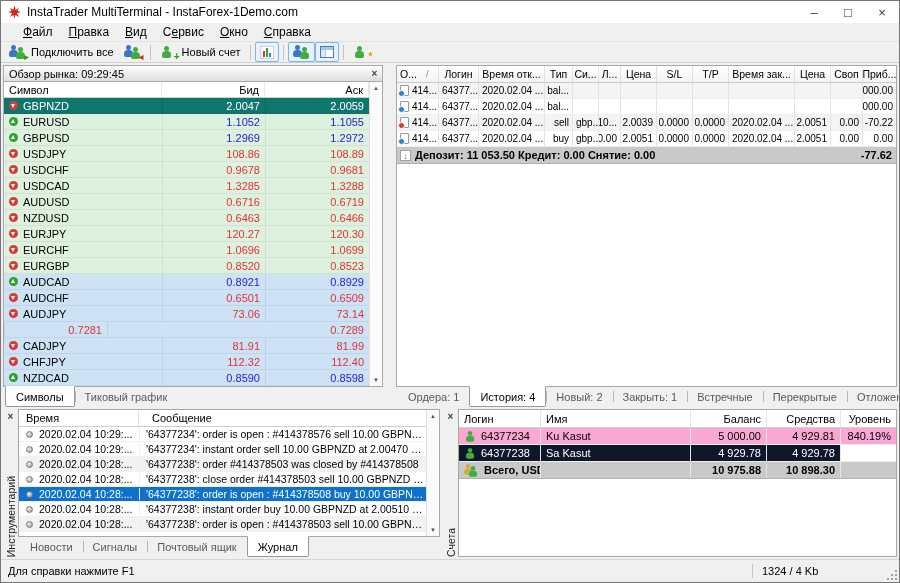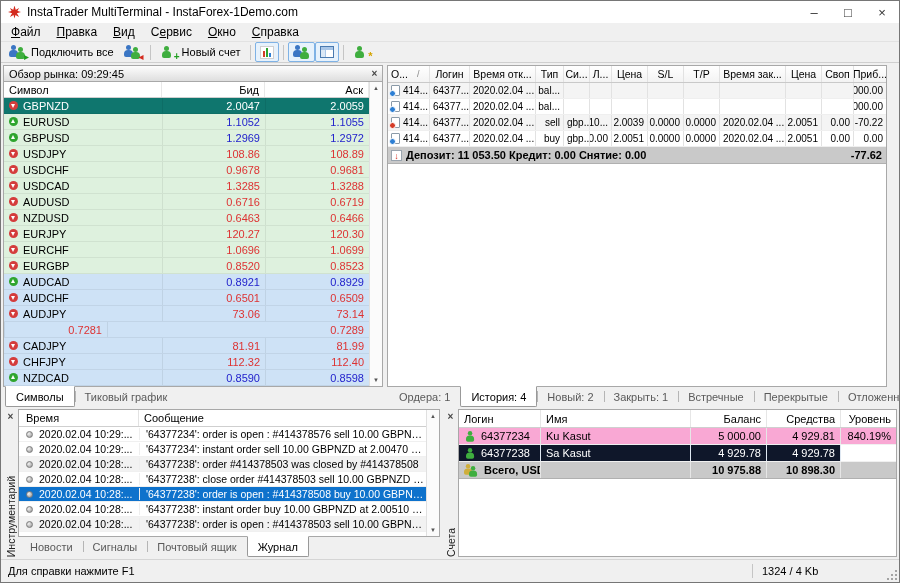--- a/index.html
+++ b/index.html
@@ -10,21 +10,21 @@
   .titlebar{height:22px;background:#fff;display:flex;align-items:center;flex:0 0 auto}
   .logo{position:relative;width:13px;height:13px;margin:0 6px 0 7px;flex:0 0 auto}
   .logo::before,.logo::after{content:'';position:absolute;inset:0;background:#d42a1e;
     clip-path:polygon(50% 0,61% 39%,100% 50%,61% 61%,50% 100%,39% 61%,0 50%,39% 39%)}
   .logo::after{transform:rotate(45deg)}
   .title{font-size:12px;color:#000}
   .win-controls{margin-left:auto;display:flex;height:100%}
   .win-btn{width:34px;display:flex;align-items:center;justify-content:center;font-size:13px;color:#333}
 
   
-  .menubar{height:18px;display:flex;align-items:center;padding-left:2px;font-size:12px;flex:0 0 auto}
+  .menubar{height:18px;display:flex;align-items:center;padding-left:14px;font-size:12px;flex:0 0 auto}
   .menu-item{padding:1px 8px}
   .menu-item u{text-decoration:underline}
 
   
   .toolbar{height:22px;display:flex;align-items:center;padding-left:3px;border-top:1px solid #e2e2e2;border-bottom:1px solid #cfcfcf;flex:0 0 auto}
   .tbtn{display:flex;align-items:center;gap:5px;padding:1px 4px;height:20px;font-size:11px;border:1px solid transparent}
   .tbtn.toggled{border:1px solid #7fb2e5;background:#e7f2fc;border-radius:2px}
   .tsep{width:1px;height:15px;background:#c5c5c5;margin:0 4px}
   .ppl{position:relative;width:17px;height:14px;flex:0 0 auto}
   .pers{position:absolute;width:9px;height:12px}
@@ -47,21 +47,21 @@
   
   .x-btn{font-size:10px;font-weight:bold;color:#444;width:13px;height:13px;text-align:center;line-height:13px}
   .sb{position:absolute;top:0;right:0;bottom:0;width:13px;background:#fbfbfb;border-left:1px solid #e0e0e0;display:flex;flex-direction:column;justify-content:space-between;align-items:center;padding:3px 0;z-index:3}
   .sb-a{font-size:6px;color:#555;line-height:1}
   .tabbar{height:20px;display:flex;align-items:stretch;padding-left:2px;font-size:11px;flex:0 0 auto}
   .tab{display:flex;align-items:center;padding:0 10px;color:#5a5a5a;position:relative;white-space:nowrap}
   .tab:not(.active):not(:first-child)::before{content:'';position:absolute;left:0;top:4px;height:11px;width:1px;background:#b5b5b5}
   .tab.active{background:#fff;border:1px solid #999;border-top:1px solid #fff;margin-top:-1px;color:#000;z-index:2;border-radius:0 0 2px 2px}
 
   
-  .main{height:344px;display:flex;padding:2px 12px 0 2px;gap:4px;flex:0 0 auto}
+  .main{height:344px;display:flex;padding:2px 2px 0 2px;gap:13px;flex:0 0 auto}
   .left-col{width:380px;display:flex;flex-direction:column}
   .right-col{flex:1;display:flex;flex-direction:column;min-width:0}
 
   .mw-header{height:17px;background:linear-gradient(#fdfdfd,#dedede);border:1px solid #a8a8a8;display:flex;align-items:center;font-size:11px;padding:0 1px 0 5px}
   .mw-header .x-btn{margin-left:auto}
   .mw-table{flex:1;border:1px solid #a8a8a8;border-top:none;background:#fff;display:flex;flex-direction:column;position:relative;overflow:hidden}
   .mw-hrow{height:17px;display:flex;align-items:stretch;border-bottom:1px solid #cfcfcf;font-size:11px;padding-right:13px}
   .mhcell{display:flex;align-items:center;padding:0 5px;border-right:1px solid #e8e8e8}
   .c-sym{width:158px}
   .c-bid{width:103px;justify-content:flex-end}
@@ -105,21 +105,21 @@
   
   .bottom{height:152px;display:flex;padding:2px;gap:3px;flex:0 0 auto}
   .journal-col{width:437px;display:flex}
   .accounts-col{flex:1;display:flex;min-width:0}
   .strip{width:15px;display:flex;flex-direction:column;align-items:center;flex:0 0 auto}
   .strip .x-btn{margin-top:1px}
   .vlabel{writing-mode:vertical-rl;transform:rotate(180deg);font-size:10.5px;color:#222;margin-top:auto;padding-bottom:2px}
   .journal-inner{flex:1;display:flex;flex-direction:column;min-width:0}
   .journal-table{flex:1;border:1px solid #a8a8a8;background:#fff;position:relative;overflow:hidden}
   .j-hrow{height:17px;display:flex;align-items:center;border-bottom:1px solid #cfcfcf;font-size:11px;padding-right:14px}
-  .jhcell{padding:0 5px;overflow:hidden;white-space:nowrap}
+  .jhcell{padding:0 13px;overflow:hidden;white-space:nowrap}
   .jh1{width:120px;padding-left:7px;border-right:1px solid #e2e2e2;height:100%;display:flex;align-items:center}
   .jh2{flex:1;height:100%;display:flex;align-items:center}
   .jrow{height:15px;display:flex;align-items:center;font-size:10.5px;padding-right:14px;border-bottom:1px solid #f0f0f0}
   .jrow.shade{background:#f2f2f2}
   .jrow.sel{background:#0e72cc;color:#fff}
   .jic{width:20px;display:flex;justify-content:center;flex:0 0 auto}
   .jdot{width:7px;height:7px;border-radius:50%;background:radial-gradient(circle at 35% 35%,#f2f2f2,#8f8f8f);border:1px solid #7d7d7d}
   .jtime{width:100px;overflow:hidden;white-space:nowrap;flex:0 0 auto}
   .jmsg{flex:1;padding-left:6px;overflow:hidden;white-space:nowrap;text-overflow:ellipsis;border-left:1px solid #eee;min-width:0}
 

